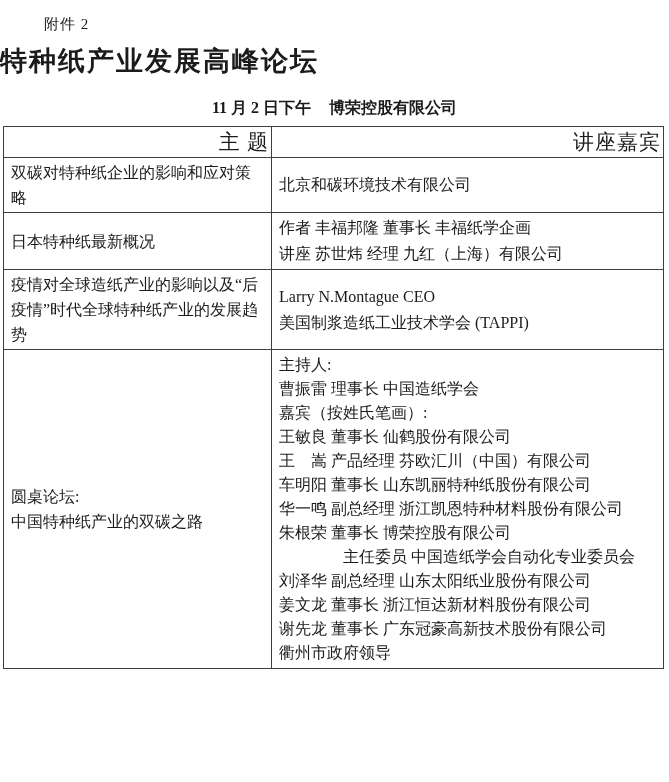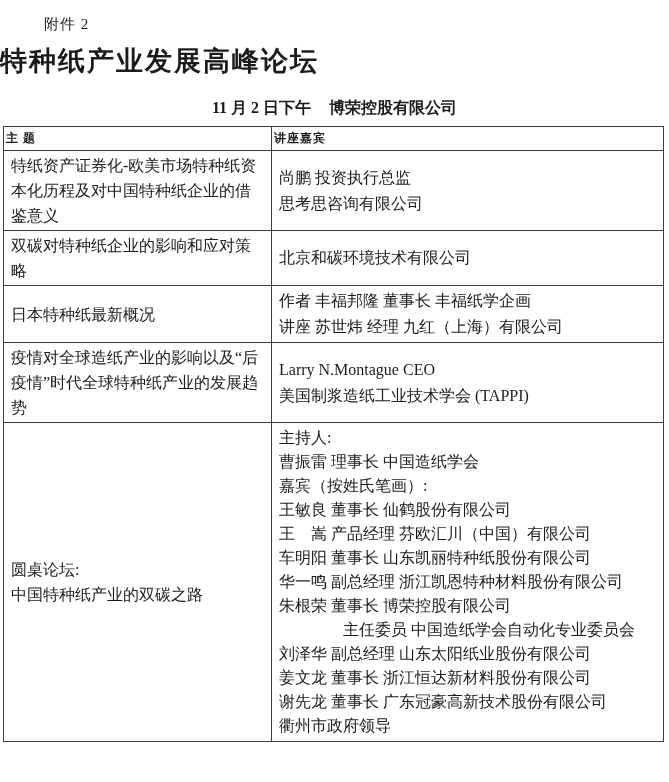--- a/index.html
+++ b/index.html
@@ -39,23 +39,23 @@
     table-layout: fixed;
     border-collapse: collapse;
     width: 660px;
     margin: 7px 0 0 3px;
   }
   table.agenda th,
   table.agenda td {
     border: 1.5px solid #3e3e3e;
   }
   table.agenda th {
-    font-size: 12px;
-    font-weight: 700;
-    text-align: left;
+    font-size: 21px;
+    font-weight: 400;
+    text-align: right;
     height: 21px;
     padding: 1px 2px;
     letter-spacing: 1px;
   }
   table.agenda td {
     font-size: 16px;
     vertical-align: middle;
     white-space: pre-line;
     overflow: hidden;
   }
@@ -91,25 +91,20 @@
       <col style="width:392px">
     </colgroup>
     <thead>
       <tr>
         <th>主 题</th>
         <th>讲座嘉宾</th>
       </tr>
     </thead>
     <tbody>
         <tr>
-          <td class="topic">特纸资产证券化-欧美市场特种纸资本化历程及对中国特种纸企业的借鉴意义</td>
-          <td class="guests">尚鹏 投资执行总监
-思考思咨询有限公司</td>
-        </tr>
-        <tr>
           <td class="topic">双碳对特种纸企业的影响和应对策略</td>
           <td class="guests">北京和碳环境技术有限公司</td>
         </tr>
         <tr>
           <td class="topic">日本特种纸最新概况</td>
           <td class="guests">作者 丰福邦隆 董事长 丰福纸学企画
 讲座 苏世炜 经理 九红（上海）有限公司</td>
         </tr>
         <tr>
           <td class="topic">疫情对全球造纸产业的影响以及“后疫情”时代全球特种纸产业的发展趋势</td>

